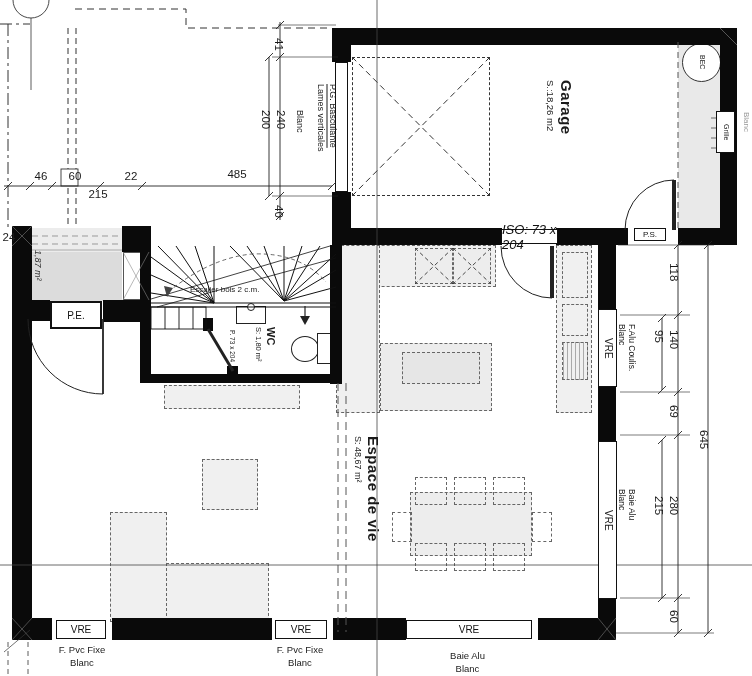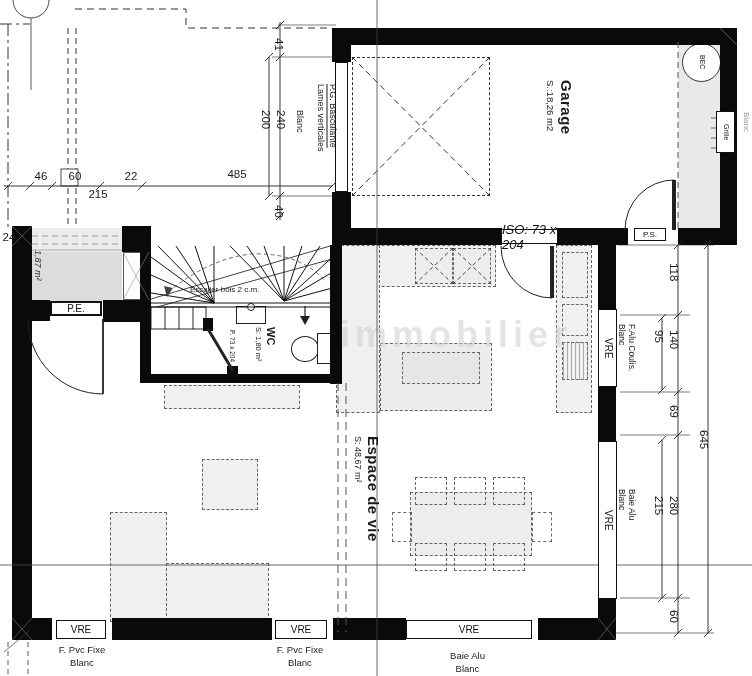--- a/index.html
+++ b/index.html
@@ -230,21 +230,20 @@
         <line x1="704" y1="637" x2="712" y2="629"></line>
       <line x1="618" y1="245" x2="714" y2="245" stroke-width="0.6"></line>
       <line x1="620" y1="315" x2="690" y2="315" stroke-width="0.6"></line>
       <line x1="620" y1="392" x2="690" y2="392" stroke-width="0.6"></line>
       <line x1="620" y1="435" x2="690" y2="435" stroke-width="0.6"></line>
       <line x1="620" y1="598" x2="690" y2="598" stroke-width="0.6"></line>
       <line x1="616" y1="633" x2="714" y2="633" stroke-width="0.6"></line>
     </g>
   </svg>
 
-  <div class="watermark">immobilier</div>
 
   <div class="vblock" style="left:544px;top:80px;height:95px;">
     <div class="roomname">Garage</div>
     <div class="roomarea">S.:18,26 m2</div>
   </div>
   <div class="vblock" style="left:352px;top:436px;height:120px;">
     <div class="roomname">Espace de vie</div>
     <div class="roomarea" style="font-size:9px;">S: 48,67 m²</div>
   </div>
   <div class="vblock" style="left:254px;top:327px;height:50px;">
@@ -253,21 +252,21 @@
   </div>
   <div class="vblock" style="left:32px;top:250px;height:48px;font-size:9px;font-style:italic;color:#333;">1,87 m²</div>
   <div class="lbl" style="left:190px;top:285px;width:118px;font-size:8px;color:#222;">Escalier bois 2 c.m.</div>
 
   <div class="vblock" style="left:315px;top:84px;height:90px;font-size:9px;">
     <div style="text-decoration:underline;">P.G. Basculante</div>
     <div>Lames verticales</div>
   </div>
   <div class="vblock" style="left:294px;top:110px;height:36px;font-size:9px;">Blanc</div>
 
-  <div class="box" style="left:50px;top:301px;width:52px;height:15px;border-width:2px;">P.E.</div>
+  <div class="box" style="left:50px;top:301px;width:52px;height:28px;border-width:2px;">P.E.</div>
   <div class="box" style="left:634px;top:228px;width:32px;height:13px;font-size:8px;border-width:1px;">P.S.</div>
   <div class="box" style="left:501px;top:229px;width:57px;height:15px;font-size:13px;font-style:italic;border-width:1px;">ISO: 73 x 204</div>
   <div class="vblock" style="left:228px;top:330px;height:45px;font-size:6.5px;">P. 73 x 204</div>
 
   <div class="box" style="left:716px;top:111px;width:19px;height:42px;border-width:1px;">
     <span class="vblock" style="position:static;font-size:7px;">Grille</span>
   </div>
   <div class="vblock" style="left:741px;top:112px;height:42px;font-size:8px;color:#999;">Blanc</div>
 
   <div class="box" style="left:598px;top:309px;width:19px;height:78px;">

